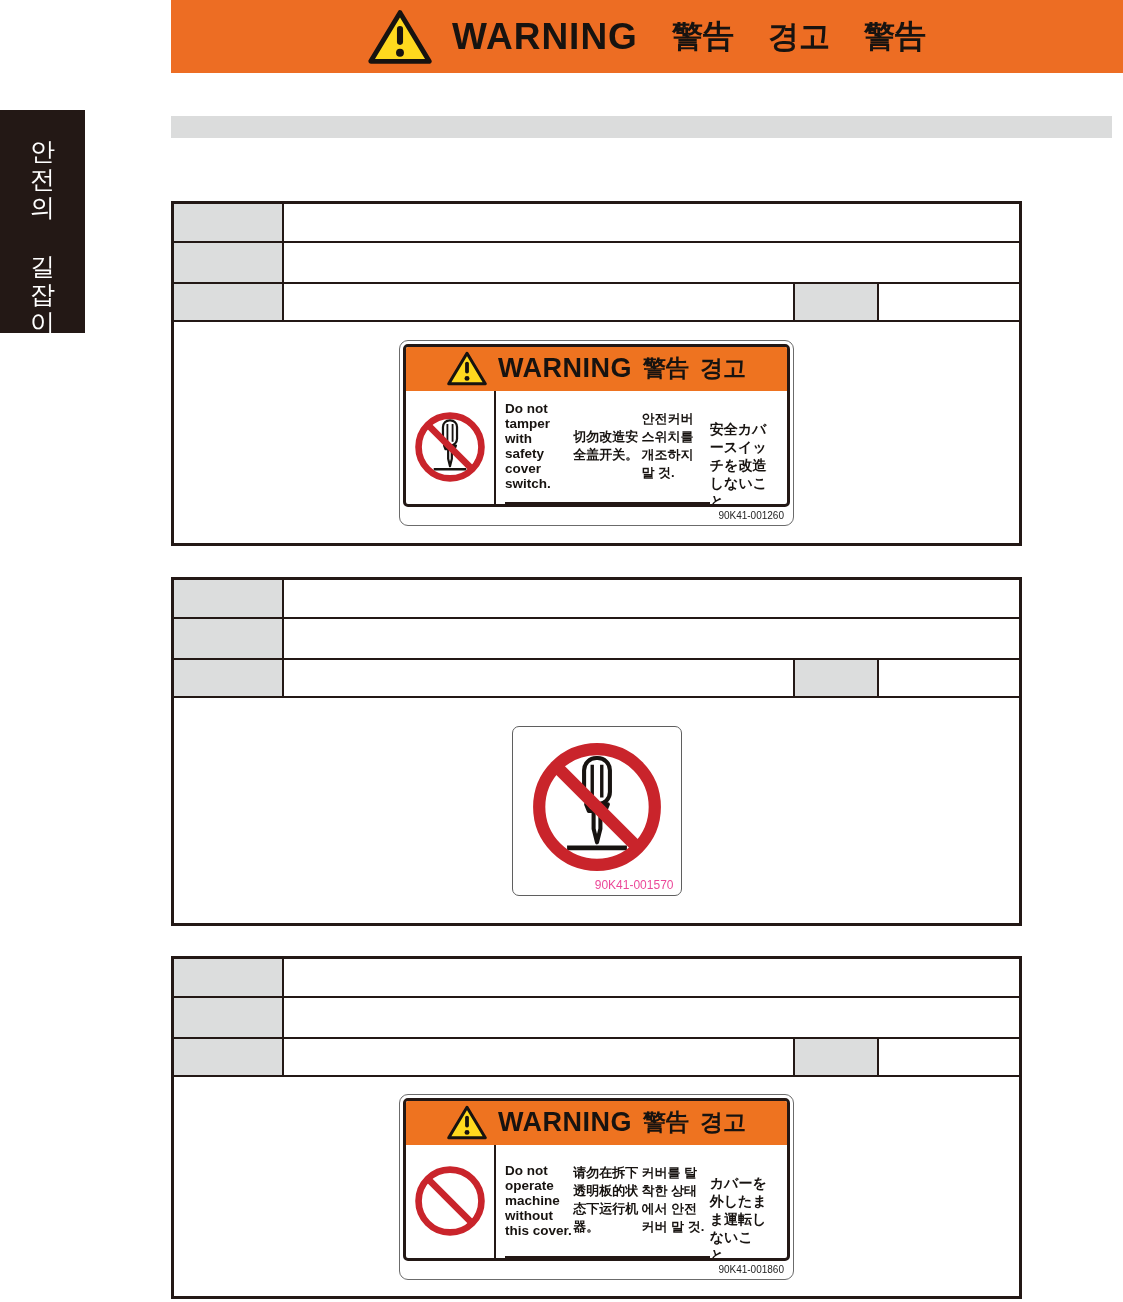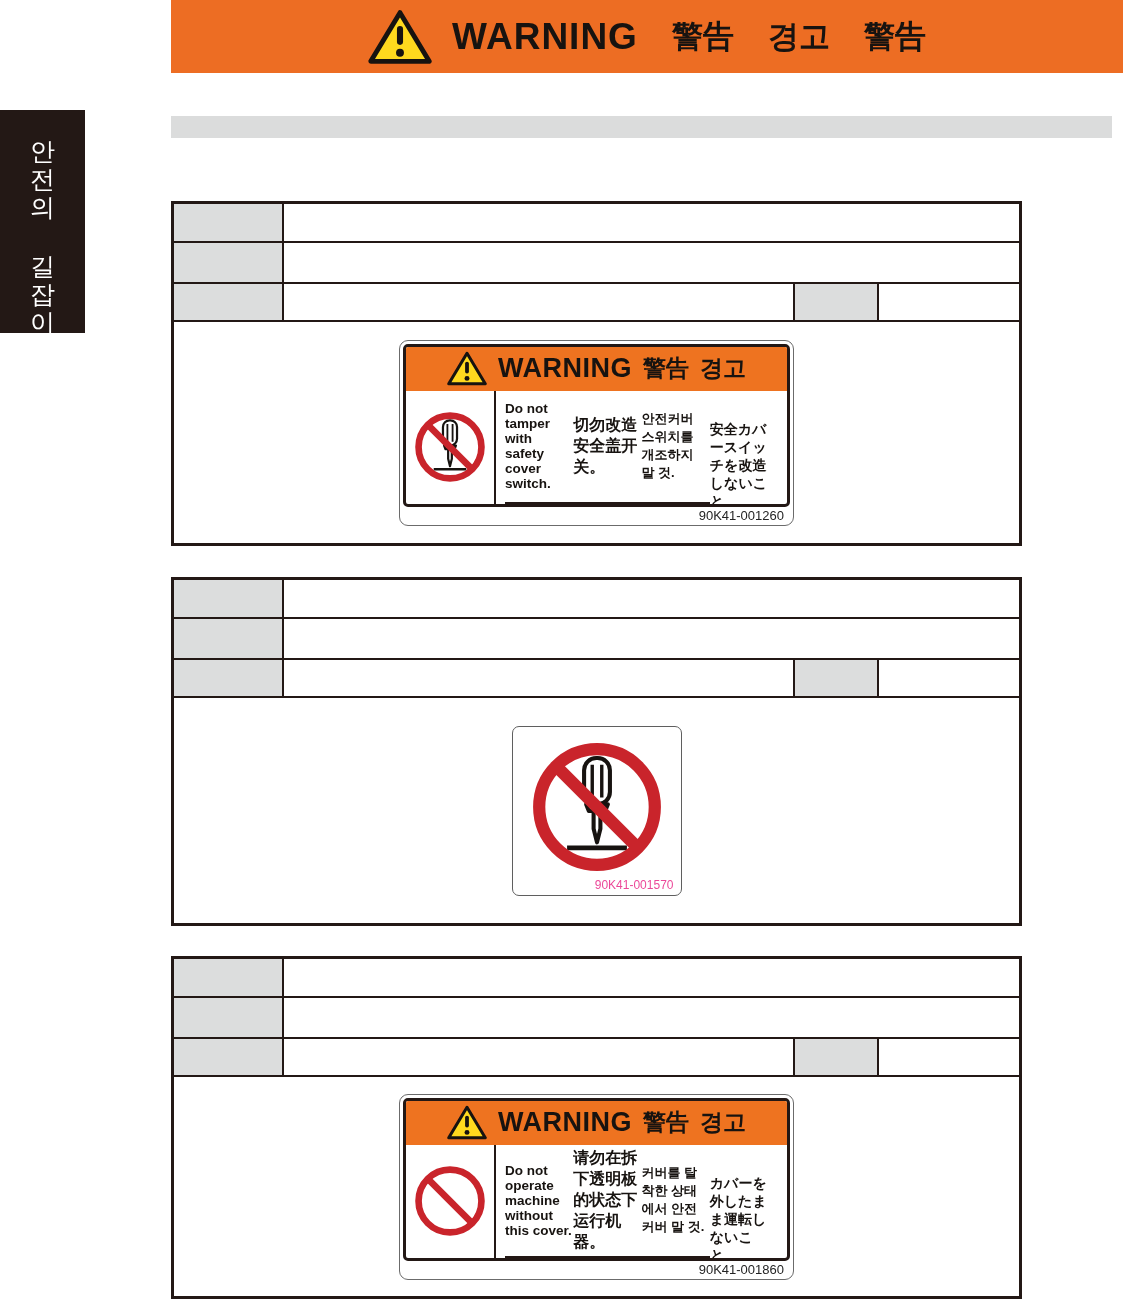--- a/index.html
+++ b/index.html
@@ -48,25 +48,25 @@
   .hl-cjk { font-size:23px; font-weight:bold; color:#171310; }
   .hlabel-body { display:flex; height:113px; }
   .hlabel-iconcol { width:90px; flex:0 0 auto; border-right:2.5px solid var(--line-black);
     display:flex; align-items:center; justify-content:center; }
   .hlabel-iconcol svg { width:74px; height:74px; }
   .hlabel-rows { flex:1; display:flex; padding:0 9px; }
   .hlabel-row { flex:1; display:flex; align-items:center; font-weight:bold; color:#171310;
     border-bottom:2px solid var(--line-black); }
   .hlabel-row:last-child { border-bottom:none; }
   .row-en { font-size:13.5px; }
-  .row-zh { font-size:16px; }
+  .row-zh { font-size:13px; }
   .row-ko { font-size:13px; }
   .row-ja { font-size:14px;margin-top:38px; }
   .hlabel-pn { height:18px; line-height:17px; text-align:right; padding-right:6px;
-    font-size:13px; color:#242424; }
+    font-size:10px; color:#242424; }
 
   
   .slabel { width:170px; height:170px; background:#fff; border:1.5px solid #5f5f5f;
     border-radius:7px; position:relative; display:flex; align-items:center; justify-content:center; }
   .slabel svg { width:136px; height:136px; margin-top:-8px; }
   .slabel-pn { position:absolute; right:7px; bottom:3px; font-size:12px; color:#ec4899; }
 </style>
 </head>
 <body>
 

